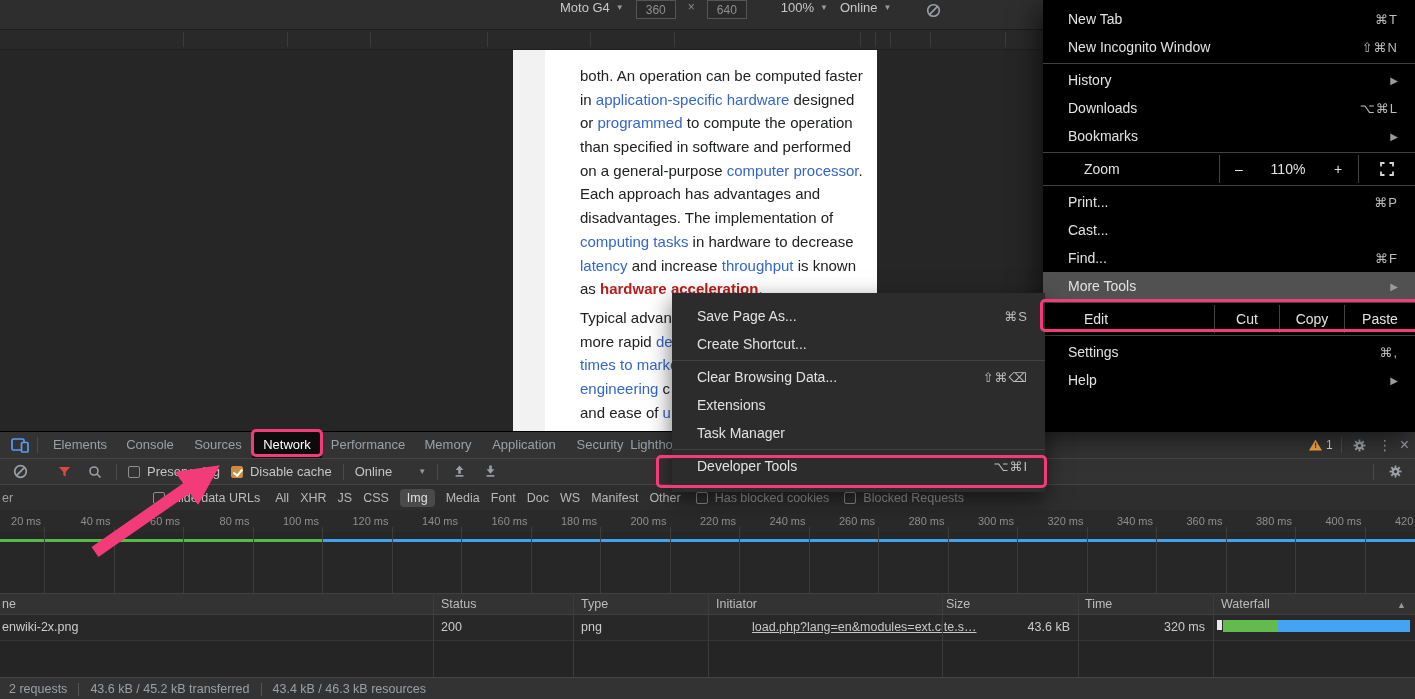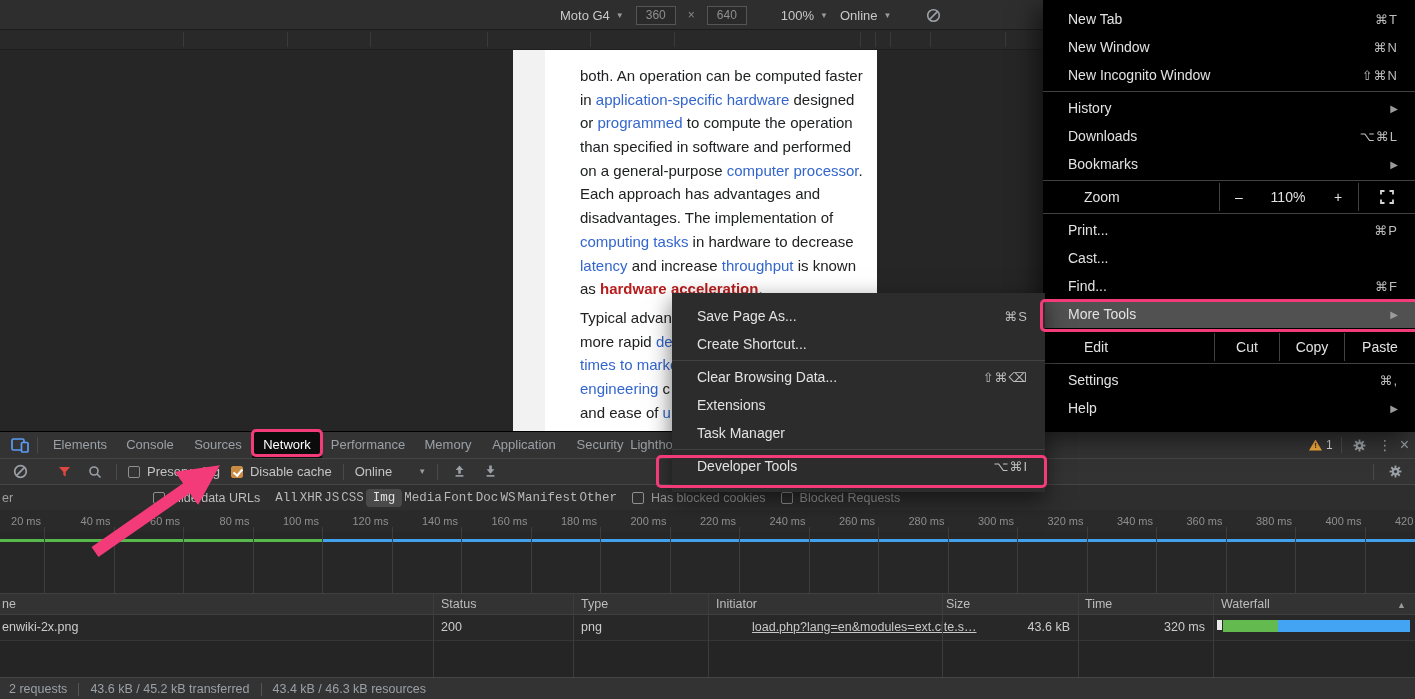--- a/index.html
+++ b/index.html
@@ -3,21 +3,21 @@
 <meta charset="utf-8">
 <style>
   * { margin:0; padding:0; box-sizing:border-box; }
   html,body { width:1415px; height:699px; background:#262626; }
   body { font-family:"Liberation Sans", sans-serif; user-select:none; }
   .abs { position:absolute; }
   #stage { position:relative; width:1415px; height:699px; overflow:hidden; background:#262626; }
 
   
   .dev-toolbar { left:0; top:0; width:1415px; height:30px; background:#2e2e2e; border-bottom:1px solid #1c1c1c; }
-  .dev-toolbar .inner { position:absolute; left:560px; top:0; height:30px; display:flex; align-items:center; gap:12px; color:#c9c9c9; font-size:13px; }
+  .dev-toolbar .inner { position:absolute; left:560px; top:0; height:30px; display:flex; align-items:flex-start; gap:12px; color:#c9c9c9; font-size:13px; }
   .dd { display:flex; align-items:center; gap:6px; cursor:default; }
   .caret { font-size:8px; color:#9b9b9b; }
   .dim-input { width:40px; height:19px; background:#2a2a2a; border:1px solid #555; color:#8f8f8f; text-align:center; font-size:12px; font-family:"Liberation Sans",sans-serif; }
   .times-sep { color:#8a8a8a; font-size:12px; }
 
   
   .mq-bar { left:0; top:30px; width:1043px; height:20px; background:#292929; border-bottom:1px solid #1f1f1f; }
   .mq-tick { position:absolute; top:2px; bottom:2px; width:1px; background:#3a3a3a; }
 
   
@@ -62,21 +62,21 @@
   .dt-toolbar { position:absolute; left:0; top:26px; width:1415px; height:26px; background:#333333; border-top:1px solid #454545;
                 display:flex; align-items:center; gap:11px; padding:0 10px; color:#c4c4c4; font-size:13px; }
   .cb { width:12px; height:12px; border:1px solid #8f8f8f; border-radius:2px; background:transparent; position:relative; flex:none; }
   .cb.checked { background:#ca8c42; border-color:#ca8c42; }
   .cb.checked::after { content:""; position:absolute; left:3.5px; top:0.5px; width:3.5px; height:7px; border:solid #fff; border-width:0 2px 2px 0; transform:rotate(40deg); }
   .cb-group { display:flex; align-items:center; gap:7px; }
 
   .dt-filter { position:absolute; left:0; top:52px; width:1415px; height:26px; background:#2e2e2e; border-top:1px solid #454545;
                display:flex; align-items:center; gap:15px; color:#bdbdbd; font-size:12.5px; }
   .filter-text { position:absolute; left:2px; color:#9e9e9e; }
-  .chips { display:flex; align-items:center; gap:2px;font-family:Liberation Mono, monospace; }
+  .chips { display:flex; align-items:center; gap:11px; }
   .chip { color:#b8b8b8; }
   .chip-selected { background:#4a4a4a; border-radius:4px; padding:2px 7px; color:#e0e0e0; }
   .dim-label { color:#9a9a9a; }
 
   .dt-ruler { position:absolute; left:0; top:78px; width:1415px; height:22px; background:#2a2a2a; }
   .ruler-label { position:absolute; top:5px; transform:translateX(-100%); color:#8f8f8f; font-size:11px; white-space:pre; }
   .dt-overview { position:absolute; left:0; top:100px; width:1415px; height:61px; background:#272727; }
   #grid { position:absolute; left:0; top:95px; width:1415px; height:66px; pointer-events:none; }
   .gridline { position:absolute; top:0; bottom:0; width:1px; background:#3d3d3d; }
   .ov-line-green { position:absolute; top:7px; height:3px; background:#57b94c; }
@@ -169,24 +169,20 @@
         <div class="art-line"><span class="wlink">times to marke</span></div>
         <div class="art-line"><span class="wlink">engineering</span><span> c</span></div>
         <div class="art-line"><span>and ease of </span><span class="wlink">u</span></div>
       </div>
   </div>
 
   <div class="abs chrome-menu">
     <div class="menu-row">
       <span class="lbl">New Tab</span>
       <span class="shortcut">⌘T</span>
-    </div>
-    <div class="menu-row">
-      <span class="lbl">New Window</span>
-      <span class="shortcut">⌘N</span>
     </div>
     <div class="menu-row">
       <span class="lbl">New Incognito Window</span>
       <span class="shortcut">⇧⌘N</span>
     </div>
     <div class="menu-sep"></div>
     <div class="menu-row">
       <span class="lbl">History</span>
       <span class="sub-arrow">▶</span>
     </div>

